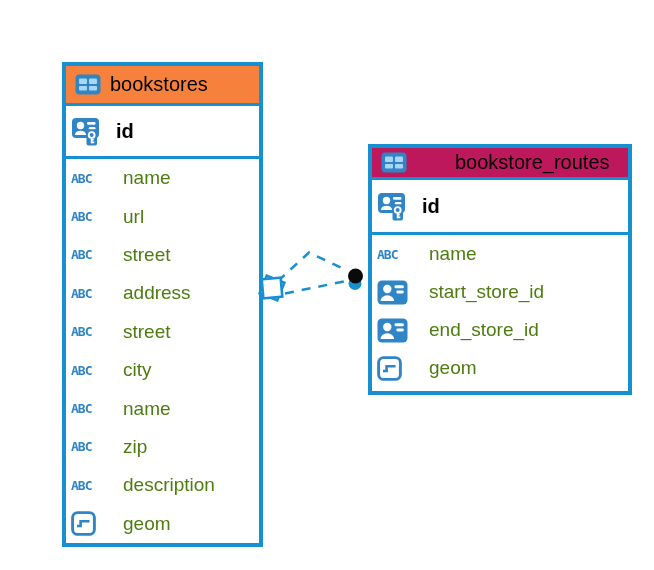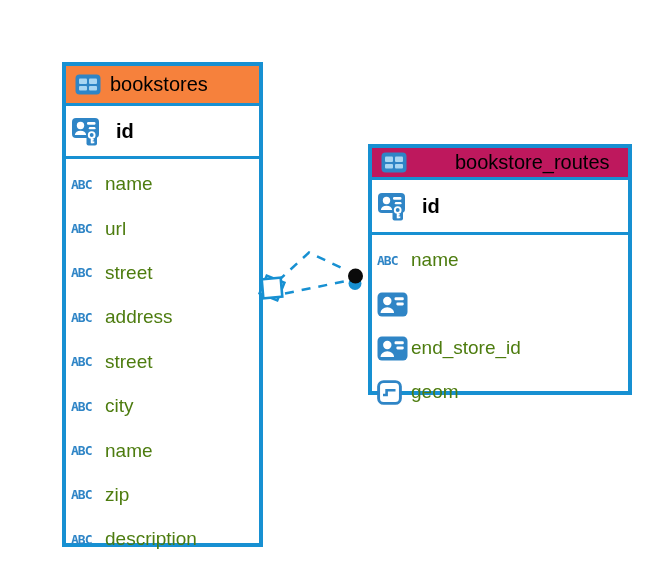--- a/index.html
+++ b/index.html
@@ -26,23 +26,22 @@
 
   .pk-row{
     display:flex;align-items:center;gap:11px;padding-left:5px;
     border-bottom:3px solid #1790D2;box-sizing:border-box;
   }
   #tbl-bookstores .pk-row{height:53px;}
   #tbl-routes .pk-row{height:55px;}
   .pk-name{font-size:20px;font-weight:bold;color:#000;}
 
   .field-row{
-    display:flex;align-items:center;gap:0;padding-left:5px;
+    display:flex;align-items:center;gap:18px;padding-left:5px;
     box-sizing:border-box;
-    margin-top:6px;
   }
   #tbl-bookstores .field-row{height:38.4px;}
   #tbl-routes .field-row{height:38px;}
   .field-name{font-size:19px;color:#4d7c0f;white-space:nowrap;}
 
   .icon-slot{
     flex:0 0 34px;width:34px;display:flex;align-items:center;justify-content:flex-start;
   }
   .abc{
     font-family:"DejaVu Sans Mono",monospace;
@@ -194,20 +193,21 @@
   <div class="field-row">
     <span class="icon-slot">
       <svg width="31" height="25" viewBox="0 0 31 25">
         <rect x="0.5" y="0.5" width="30" height="24" rx="4.5" fill="#2F85C6"></rect>
         <circle cx="10.3" cy="9" r="4.2" fill="#ffffff"></circle>
         <path d="M3.5,21 a6.8,5.8 0 0 1 13.6,0 z" fill="#ffffff"></path>
         <rect x="17.5" y="5.2" width="9.3" height="3" rx="1.3" fill="#ffffff"></rect>
         <rect x="19.3" y="10.6" width="7.5" height="2.8" rx="1.3" fill="#ffffff"></rect>
       </svg>
     </span>
+    <span class="field-name">start_store_id</span>
   </div>
   <div class="field-row">
     <span class="icon-slot">
       <svg width="31" height="25" viewBox="0 0 31 25">
         <rect x="0.5" y="0.5" width="30" height="24" rx="4.5" fill="#2F85C6"></rect>
         <circle cx="10.3" cy="9" r="4.2" fill="#ffffff"></circle>
         <path d="M3.5,21 a6.8,5.8 0 0 1 13.6,0 z" fill="#ffffff"></path>
         <rect x="17.5" y="5.2" width="9.3" height="3" rx="1.3" fill="#ffffff"></rect>
         <rect x="19.3" y="10.6" width="7.5" height="2.8" rx="1.3" fill="#ffffff"></rect>
       </svg>

